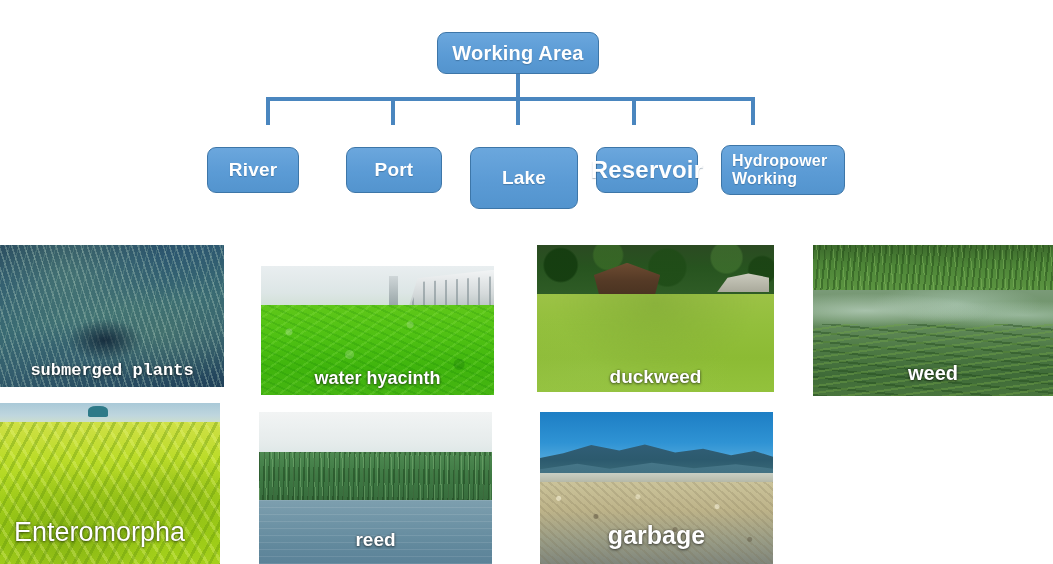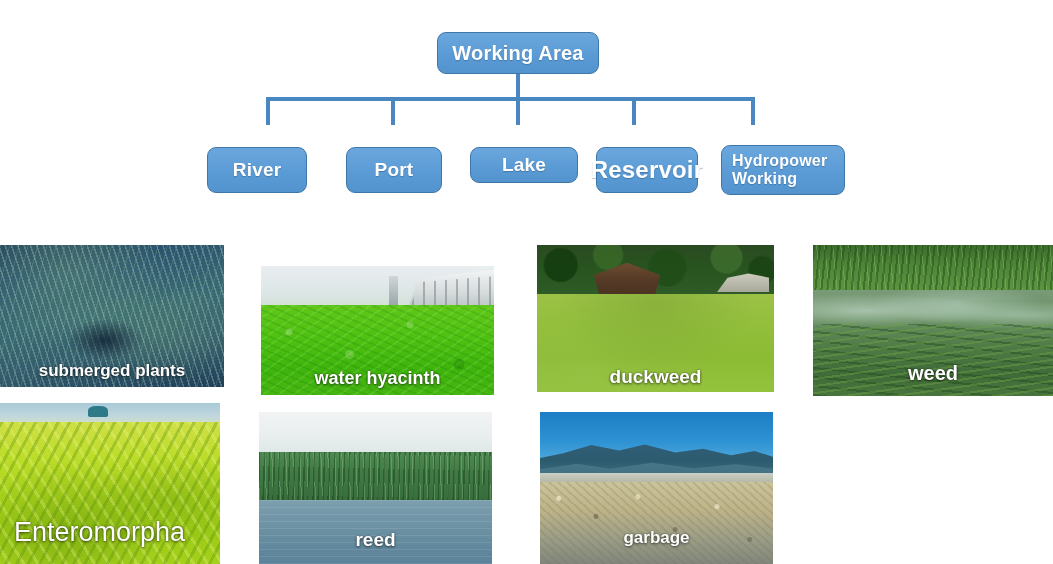--- a/index.html
+++ b/index.html
@@ -27,23 +27,23 @@
     align-items: center;
     justify-content: center;
     text-align: center;
     line-height: 1.13;
     letter-spacing: .2px;
     text-shadow: 0 1px 1px rgba(30,60,90,.35);
     z-index: 3;
     margin-top: 23px;
   }
   #node-root   { left: 437px; top: 9px;   width: 162px; height: 42px;  font-size: 20px; }
-  #node-river  { left: 207px; top: 124px; width: 100px; height: 46px;  font-size: 19px; }
+  #node-river  { left: 207px; top: 124px; width: 92px; height: 46px;  font-size: 19px; }
   #node-port   { left: 346px; top: 124px; width: 96px;  height: 46px;  font-size: 19px; }
-  #node-lake   { left: 470px; top: 124px; width: 108px; height: 36px;  font-size: 19px; }
+  #node-lake   { left: 470px; top: 124px; width: 108px; height: 62px;  font-size: 19px; }
   #node-reservoir { left: 596px; top: 124px; width: 102px; height: 46px; font-size: 24px; }
   #node-hydro  { left: 721px; top: 122px; width: 124px; height: 50px;  font-size: 16px;
                  justify-content: flex-start; text-align: left; padding-left: 10px; }
 
   .conn { position: absolute; background: #4a86bf; z-index: 1; }
   #conn-root-vert  { left: 516px; top: 51px;  width: 4px;  height: 48px; }
   #conn-hbar       { left: 266px; top: 97px;  width: 489px; height: 4px; }
   .conn-drop { top: 99px; width: 4px; height: 26px; }
   #drop-river      { left: 266px; }
   #drop-port       { left: 391px; }
@@ -67,21 +67,21 @@
     white-space: nowrap;
   }
   .cap-bold { font-weight: bold; }
   .cap-light { font-weight: normal; }
 
   
   .lyr { position: absolute; left:0; right:0; }
 
   
   #photo-1 { left: 0px; top: 245px; width: 224px; height: 142px;
-             background: linear-gradient(170deg,#25465e 0%, #2d5870 22%, #3a6b73 48%, #335d6d 72%, #1f3f58 100%); }
+             background: linear-gradient(170deg,#25465e 0%, #2d5870 22%, #3a6b73 48%, #335d6d 72%, #1f3f58 100%); font-family: Liberation Mono, monospace; }
   #photo-1 .streaks {
     position:absolute; inset:0;
     background:
       repeating-linear-gradient(72deg, rgba(190,215,200,.30) 0px, rgba(190,215,200,.30) 1.5px, transparent 1.5px, transparent 6px),
       repeating-linear-gradient(104deg, rgba(150,190,170,.22) 0px, rgba(150,190,170,.22) 1px, transparent 1px, transparent 9px),
       radial-gradient(ellipse at 30% 20%, rgba(110,160,120,.35) 0%, transparent 45%),
       radial-gradient(ellipse at 72% 62%, rgba(100,150,110,.30) 0%, transparent 40%);
   }
   #photo-1 .dark { position:absolute; left:30%; top:52%; width:34%; height:30%;
                    background: radial-gradient(ellipse, rgba(10,25,45,.75) 0%, transparent 70%); }
@@ -199,21 +199,21 @@
                    background: linear-gradient(180deg,#cbc39a 0%, #bdb389 35%, #9a9d86 70%, #80867c 100%); }
   #photo-7 .debris-tex { position:absolute; left:0; right:0; top:46%; bottom:0;
                    background:
                      radial-gradient(circle at 8% 20%, rgba(255,250,225,.55) 0 2px, transparent 3px),
                      radial-gradient(circle at 24% 42%, rgba(90,80,60,.5) 0 2px, transparent 3px),
                      radial-gradient(circle at 42% 18%, rgba(255,250,225,.45) 0 2px, transparent 3px),
                      radial-gradient(circle at 58% 58%, rgba(95,85,65,.5) 0 2px, transparent 3px),
                      radial-gradient(circle at 76% 30%, rgba(255,250,230,.5) 0 2px, transparent 3px),
                      radial-gradient(circle at 90% 70%, rgba(90,82,62,.45) 0 2px, transparent 3px),
                      repeating-linear-gradient(42deg, rgba(120,110,80,.20) 0px, rgba(120,110,80,.20) 2px, transparent 2px, transparent 6px); }
-  #photo-7 .caption { top: 116px; font-size: 17px; }
+  #photo-7 .caption { top: 109px; font-size: 25px; }
 
   
   #photo-8 { left: 813px; top: 412px; width: 240px; height: 152px; background:#8e9a86; }
   #photo-8 .deckL { position:absolute; left:0; top:0; width:26%; height:100%;
                    background: linear-gradient(110deg,#e4eef4 0%, #cfe3ef 35%, #2f96cf 64%, #1f86c4 100%); }
   #photo-8 .deckR { position:absolute; right:0; top:0; width:18%; height:100%;
                    background: linear-gradient(250deg,#e4eef4 0%, #bcdcee 30%, #2e95ce 62%, #1b82c0 100%); }
   #photo-8 .box { position:absolute; left:7%; top:8%; width:16%; height:20%;
                    background: linear-gradient(160deg,#dcd2bc,#a89a82); }
   #photo-8 .stripes { position:absolute; left:10%; top:2%; width:12%; height:10%;

